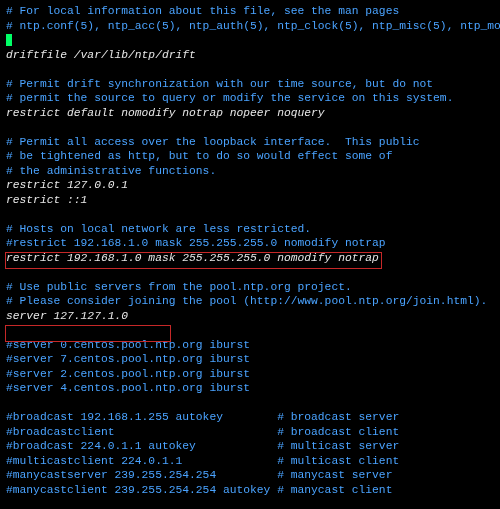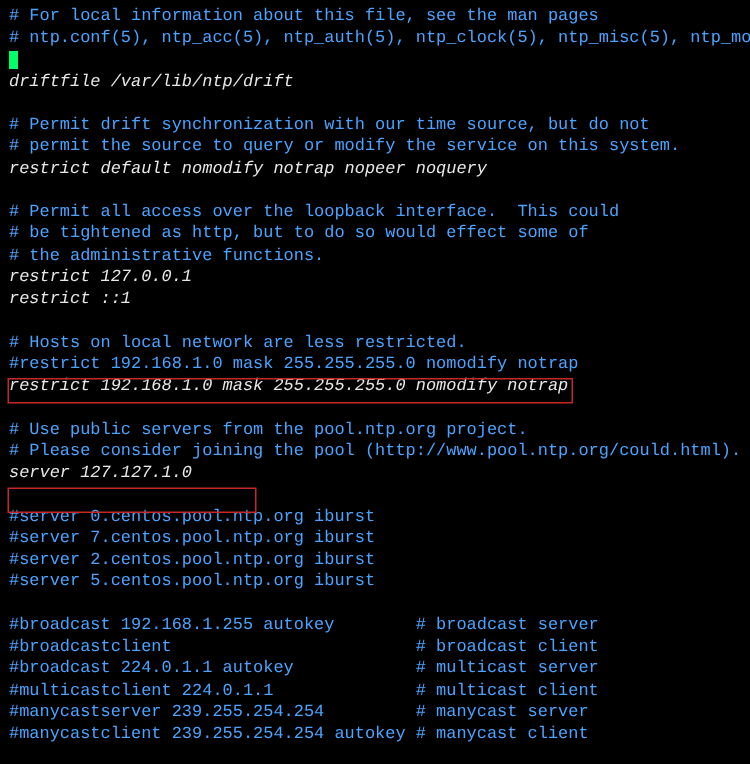--- a/index.html
+++ b/index.html
@@ -52,38 +52,38 @@
 
 <pre class="terminal" id="term"><span class="c"># For local information about this file, see the man pages</span>
 <span class="c"># ntp.conf(5), ntp_acc(5), ntp_auth(5), ntp_clock(5), ntp_misc(5), ntp_mon(5).</span>
 <span class="cur"></span>
 <span class="w">driftfile /var/lib/ntp/drift</span>
 <span class="w"></span>
 <span class="c"># Permit drift synchronization with our time source, but do not</span>
 <span class="c"># permit the source to query or modify the service on this system.</span>
 <span class="w">restrict default nomodify notrap nopeer noquery</span>
 <span class="w"></span>
-<span class="c"># Permit all access over the loopback interface.  This could</span>
+<span class="c"># Permit all access over the loopback interface.  This public</span>
 <span class="c"># be tightened as http, but to do so would effect some of</span>
 <span class="c"># the administrative functions.</span>
 <span class="w">restrict 127.0.0.1</span>
 <span class="w">restrict ::1</span>
 <span class="w"></span>
 <span class="c"># Hosts on local network are less restricted.</span>
 <span class="c">#restrict 192.168.1.0 mask 255.255.255.0 nomodify notrap</span>
 <span class="w">restrict 192.168.1.0 mask 255.255.255.0 nomodify notrap</span>
 <span class="w"></span>
 <span class="c"># Use public servers from the pool.ntp.org project.</span>
-<span class="c"># Please consider joining the pool (http://www.pool.ntp.org/could.html).</span>
+<span class="c"># Please consider joining the pool (http://www.pool.ntp.org/join.html).</span>
 <span class="w">server 127.127.1.0</span>
 <span class="w"></span>
 <span class="c">#server 0.centos.pool.ntp.org iburst</span>
 <span class="c">#server 7.centos.pool.ntp.org iburst</span>
 <span class="c">#server 2.centos.pool.ntp.org iburst</span>
-<span class="c">#server 5.centos.pool.ntp.org iburst</span>
+<span class="c">#server 4.centos.pool.ntp.org iburst</span>
 <span class="w"></span>
 <span class="c">#broadcast 192.168.1.255 autokey        # broadcast server</span>
 <span class="c">#broadcastclient                        # broadcast client</span>
 <span class="c">#broadcast 224.0.1.1 autokey            # multicast server</span>
 <span class="c">#multicastclient 224.0.1.1              # multicast client</span>
 <span class="c">#manycastserver 239.255.254.254         # manycast server</span>
 <span class="c">#manycastclient 239.255.254.254 autokey # manycast client</span>
 </pre>
 
 <div class="box1"></div>

